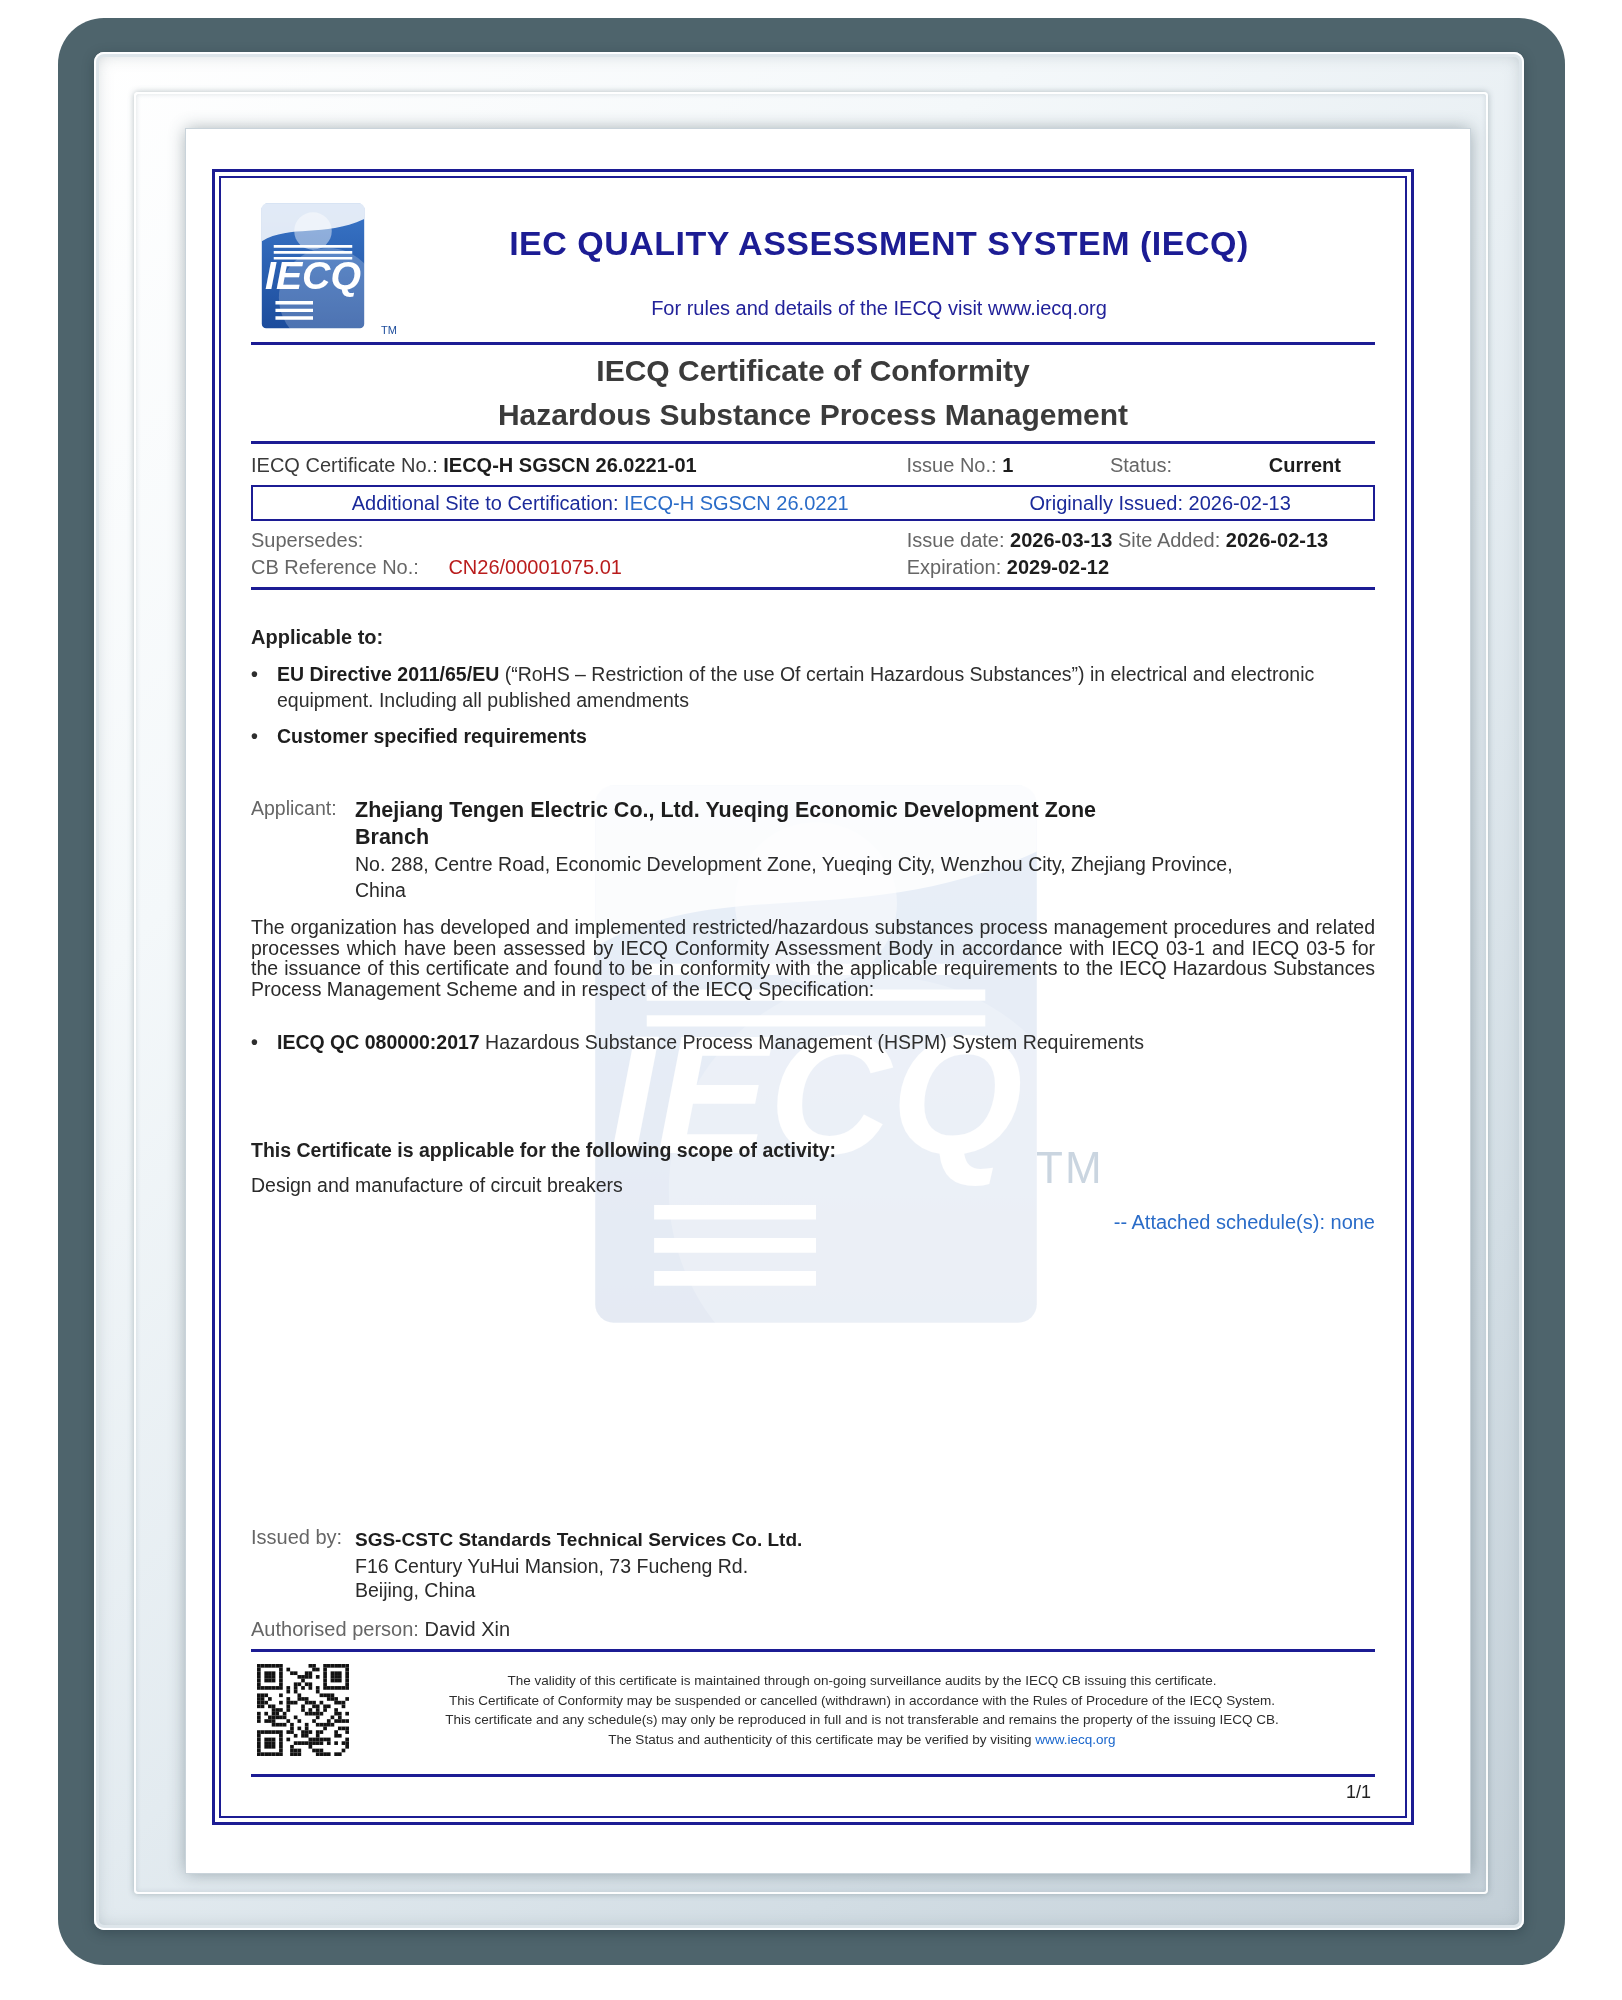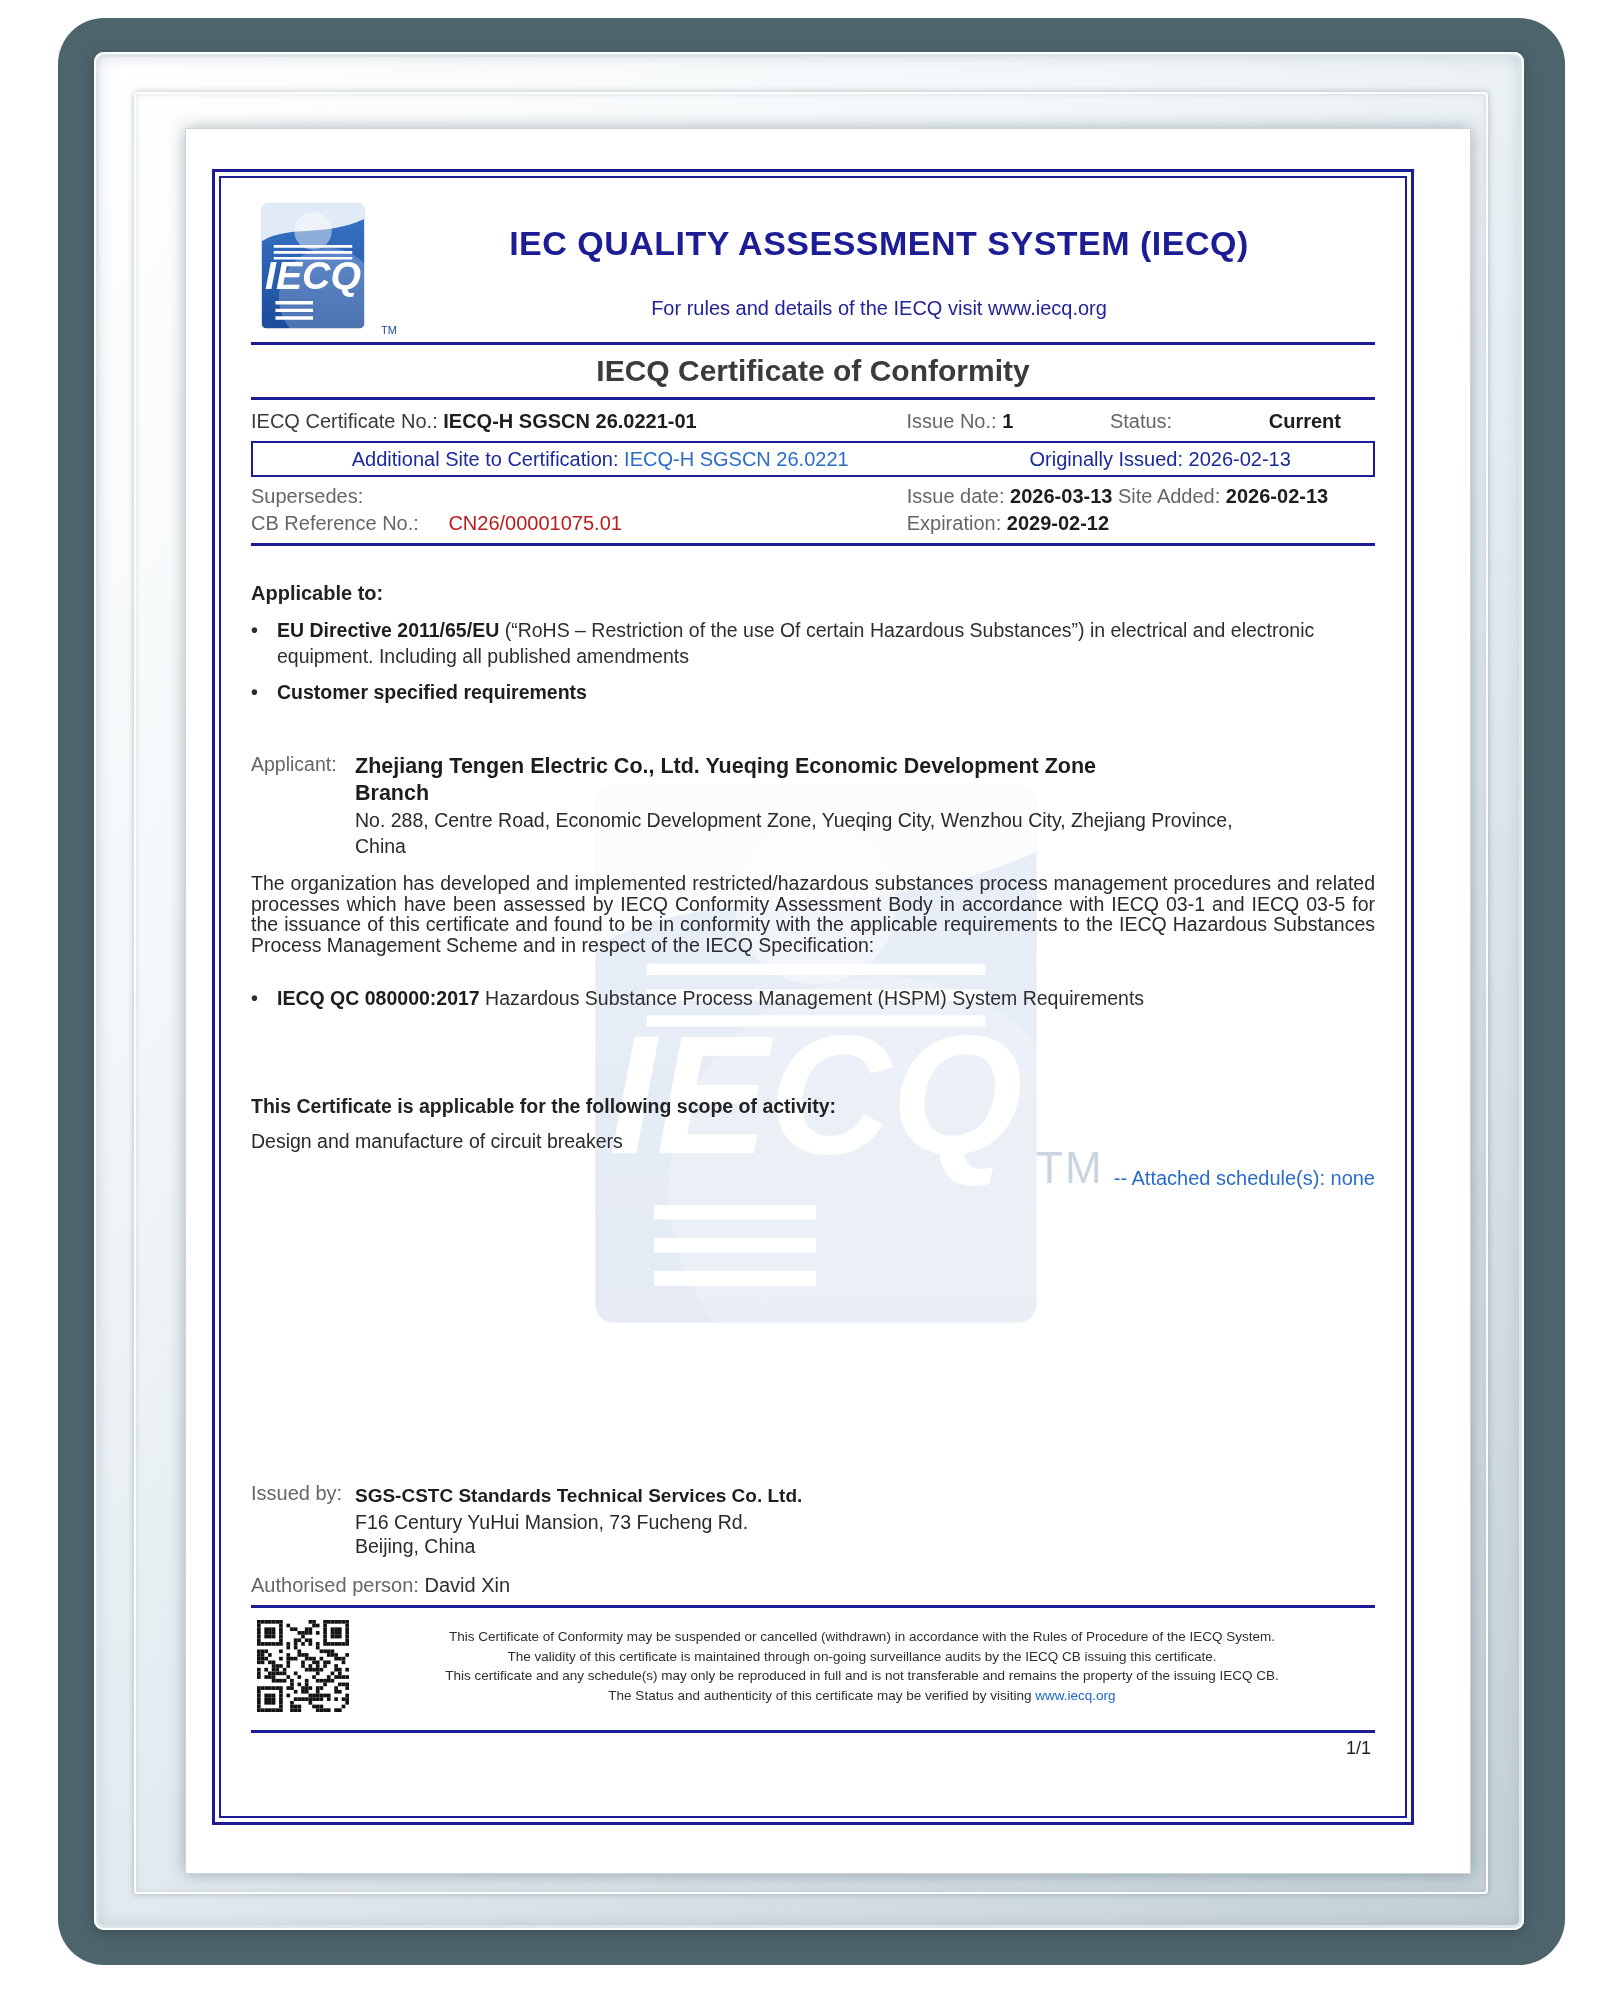--- a/index.html
+++ b/index.html
@@ -162,20 +162,21 @@
           <div class="header-text">
             <div class="org-title">IEC QUALITY ASSESSMENT SYSTEM (IECQ)</div>
             <div class="subtitle">For rules and details of the IECQ visit www.iecq.org</div>
           </div>
         </div>
 
         <div class="hr hr1"></div>
 
         <div class="titles">
           <div>IECQ Certificate of Conformity</div>
+          <div>Hazardous Substance Process Management</div>
         </div>
 
         <div class="hr hr2"></div>
 
         <div class="info">
           <div class="info-row row1">
             <div class="col-l">
               <span class="lbl-dark">IECQ Certificate No.:</span>
               <b>IECQ-H SGSCN 26.0221-01</b>
             </div>
@@ -561,22 +562,22 @@
                 <rect x="40" y="96" width="4" height="4"></rect>
                 <rect x="44" y="96" width="4" height="4"></rect>
                 <rect x="64" y="96" width="4" height="4"></rect>
                 <rect x="68" y="96" width="4" height="4"></rect>
                 <rect x="72" y="96" width="4" height="4"></rect>
                 <rect x="76" y="96" width="4" height="4"></rect>
                 <rect x="84" y="96" width="4" height="4"></rect>
                 <rect x="88" y="96" width="4" height="4"></rect>
               </svg></div>
           <div class="fineprint">
+            <div>The validity of this certificate is maintained through on-going surveillance audits by the IECQ CB issuing this certificate.</div>
             <div>This Certificate of Conformity may be suspended or cancelled (withdrawn) in accordance with the Rules of Procedure of the IECQ System.</div>
-            <div>The validity of this certificate is maintained through on-going surveillance audits by the IECQ CB issuing this certificate.</div>
             <div>This certificate and any schedule(s) may only be reproduced in full and is not transferable and remains the property of the issuing IECQ CB.</div>
             <div><span>The Status and authenticity of this certificate may be verified by visiting </span><span class="fp-link">www.iecq.org</span></div>
           </div>
         </div>
 
         <div class="hr hr5"></div>
 
         <div class="pageno">1/1</div>
 
       </div>

